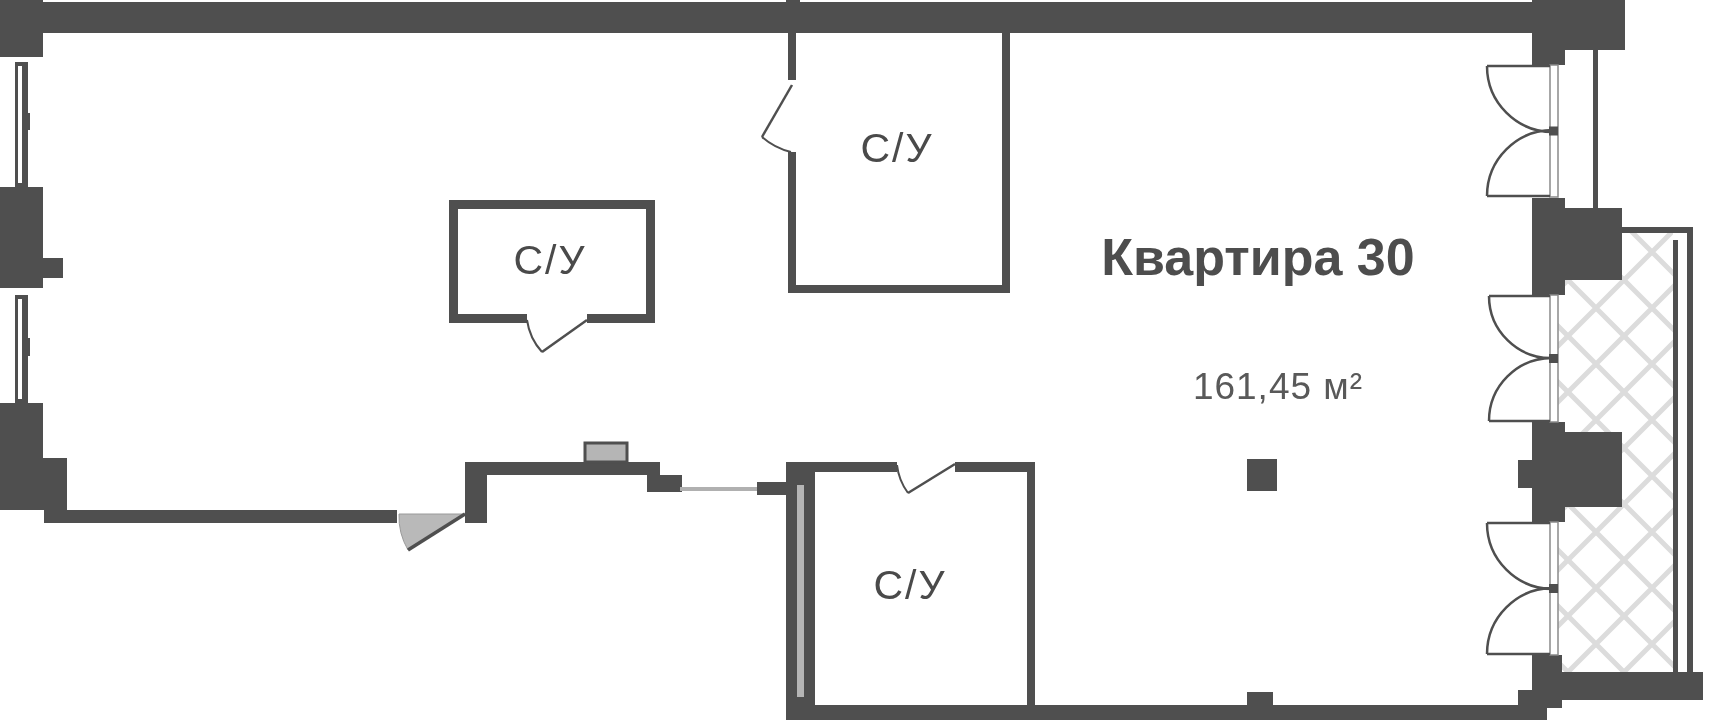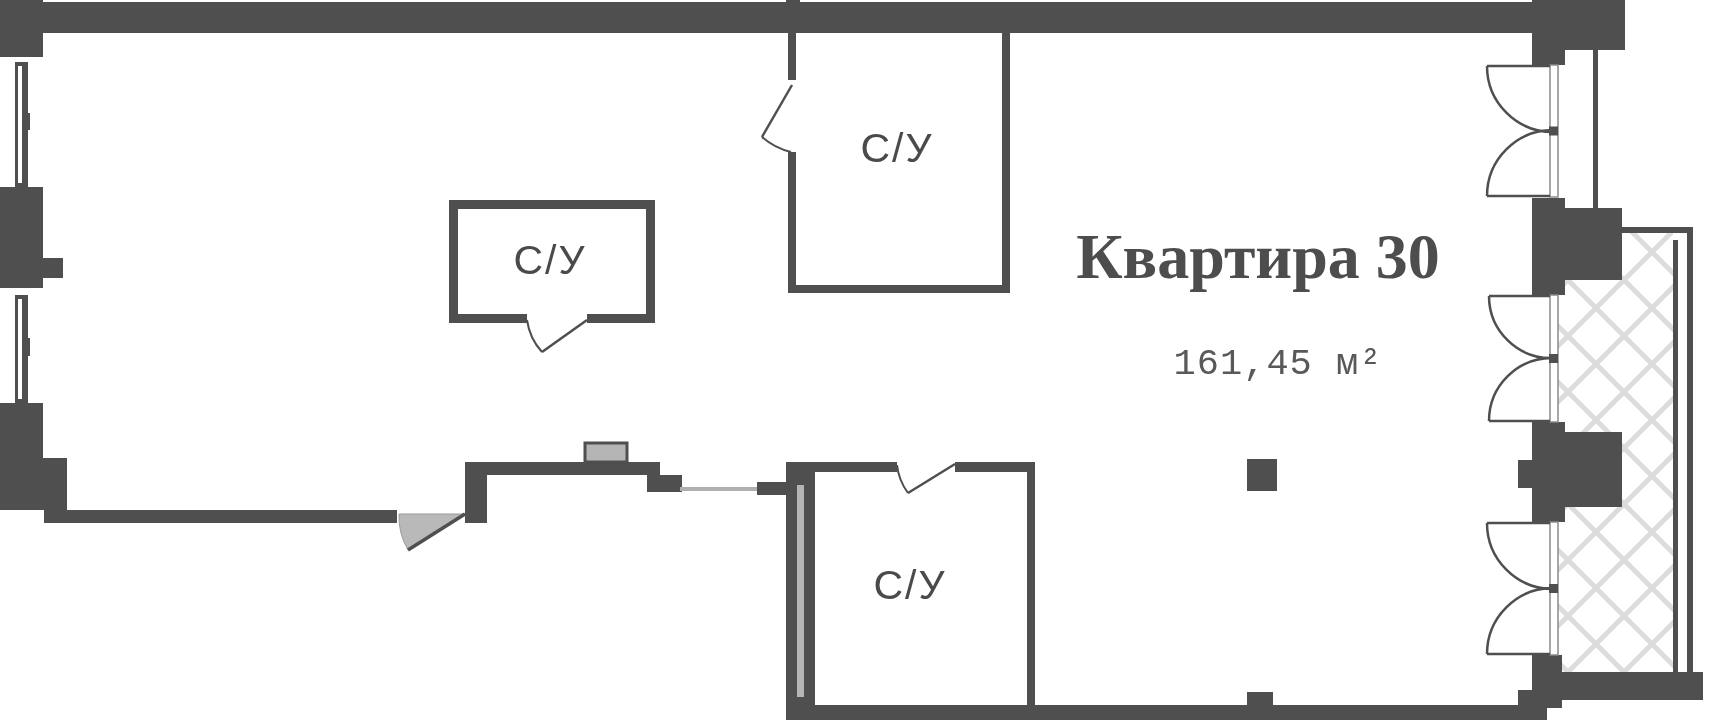--- a/index.html
+++ b/index.html
@@ -2,24 +2,24 @@
 <html><head>
 <meta charset="utf-8">
 <style>
   html,body{margin:0;padding:0;background:#ffffff;}
   #stage{position:relative;width:1710px;height:720px;background:#ffffff;overflow:hidden;
          font-family:"Liberation Sans", sans-serif;}
   #plan-svg{position:absolute;left:0;top:0;}
   .label{position:absolute;text-align:center;white-space:nowrap;}
   .room-label{width:120px;font-size:41px;line-height:38px;letter-spacing:2px;
               color:#4a4a4a;font-weight:400;}
-  .apartment-title{left:1038px;top:222px;width:440px;font-size:64px;line-height:70px;
-              font-family:Liberation Serif, serif;font-weight:700;color:#4d4d4d;}
-  .apartment-area{left:1128px;top:342px;width:300px;font-size:37px;line-height:44px;
-              color:#595959;letter-spacing:1px;font-family:Liberation Mono, monospace;}
+  .apartment-title{left:1038px;top:222px;width:440px;font-size:52px;line-height:70px;
+              font-family:Liberation Sans, sans-serif;font-weight:700;color:#4d4d4d;}
+  .apartment-area{left:1128px;top:365px;width:300px;font-size:37px;line-height:44px;
+              color:#595959;letter-spacing:1px;}
   .lbl-su-top{left:837px;top:129px;}
   .lbl-su-mid{left:490px;top:241px;}
   .lbl-su-bottom{left:850px;top:566px;}
 </style>
 </head>
 <body>
 
 <div id="stage">
   <svg id="plan-svg" width="1710" height="720" viewBox="0 0 1710 720">
     <defs>

